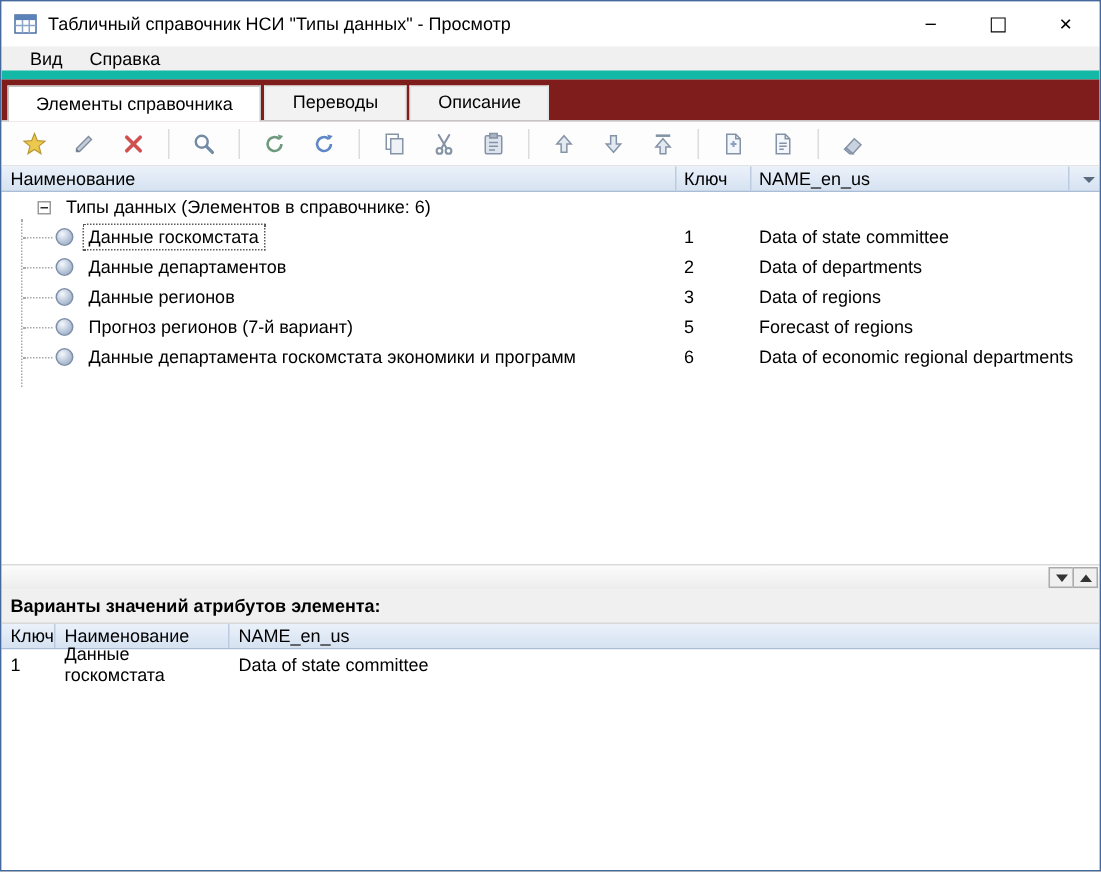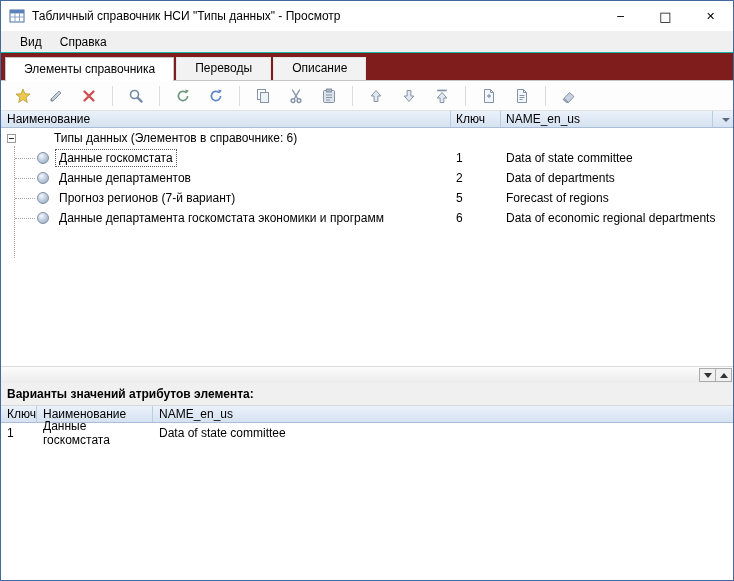--- a/index.html
+++ b/index.html
@@ -34,21 +34,21 @@
     cursor: default;
   }
   .win-btn.maxi { font-size: 13px; }
 
   
   .menubar {
     height: 22px; flex: 0 0 22px;
     background: #f0f0f0;
     display: flex; align-items: center;
     padding-left: 10px;
-    border-bottom: 1px solid #14b8a6;
+    border-bottom: 6px solid #14b8a6;
   }
   .menu-item { padding: 2px 9px; color: #000; }
 
   
   .tabstrip {
     height: 28px; flex: 0 0 28px;
     background: #7f1d1d;
     display: flex; align-items: flex-end;
     padding: 4px 4px 0 4px;
     border-bottom: 1px solid #c6c6c6;
@@ -123,21 +123,21 @@
   .tree-row {
     height: 20px; position: relative;
     display: flex; align-items: center;
     white-space: nowrap;
   }
   .tree-row.child { padding-left: 36px; }
   .tree-row.child::before {
     content: ""; position: absolute; left: 14px; top: 10px; width: 20px;
     border-top: 1px dotted #a8a8a8;
   }
-  .tree-row.root { padding-left: 6px; gap: 28px; }
+  .tree-row.root { padding-left: 24px; }
   .expander {
     width: 9px; height: 9px;
     border: 1px solid #9a9a9a; background: #fff;
     position: relative; margin-right: 6px; flex: 0 0 9px;
   }
   .expander::before {
     content: ""; position: absolute; left: 1px; top: 3px; width: 5px; height: 1px;
     background: #2b2b2b;
   }
   .sphere {
@@ -356,20 +356,26 @@
       <span class="cell-en">Data of state committee</span>
     </div>
     <div class="tree-row child">
       <span class="sphere"></span>
       <span class="item-label">Данные департаментов</span>
       <span class="cell-key">2</span>
       <span class="cell-en">Data of departments</span>
     </div>
     <div class="tree-row child">
       <span class="sphere"></span>
+      <span class="item-label">Данные регионов</span>
+      <span class="cell-key">3</span>
+      <span class="cell-en">Data of regions</span>
+    </div>
+    <div class="tree-row child">
+      <span class="sphere"></span>
       <span class="item-label">Прогноз регионов (7-й вариант)</span>
       <span class="cell-key">5</span>
       <span class="cell-en">Forecast of regions</span>
     </div>
     <div class="tree-row child">
       <span class="sphere"></span>
       <span class="item-label">Данные департамента госкомстата экономики и программ</span>
       <span class="cell-key">6</span>
       <span class="cell-en">Data of economic regional departments</span>
     </div>

